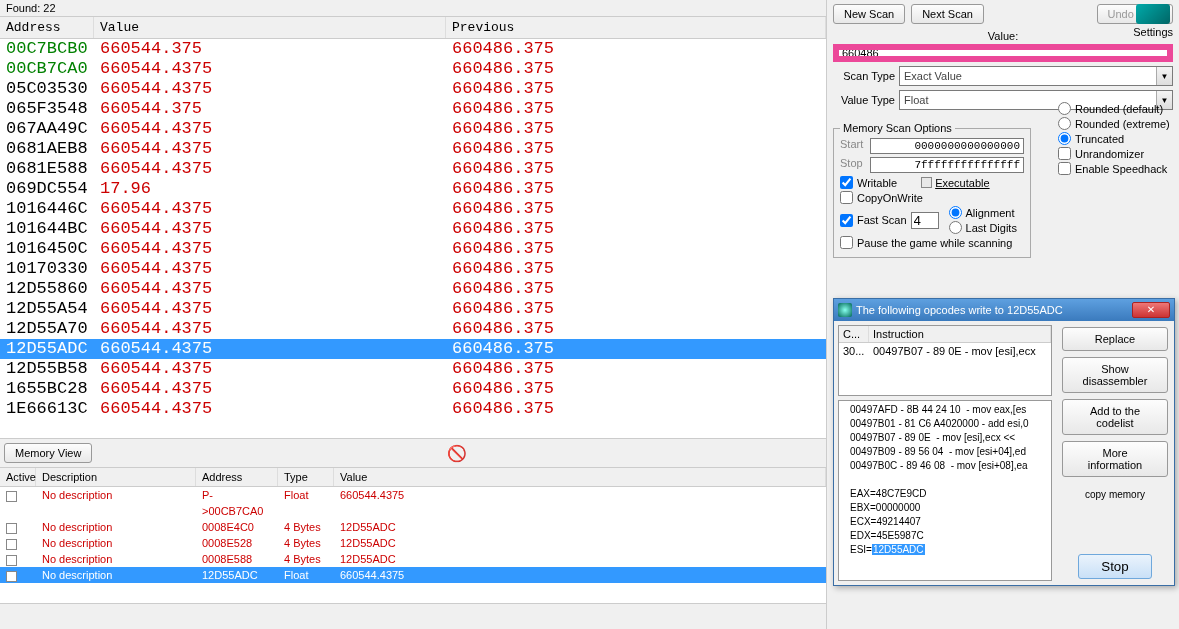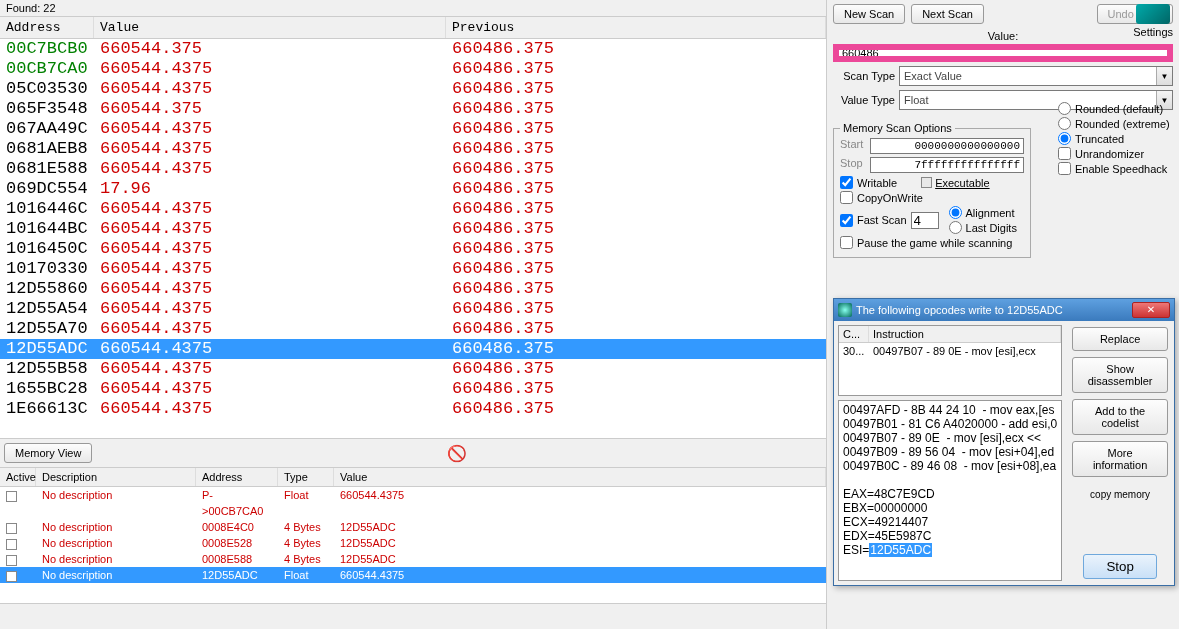--- a/index.html
+++ b/index.html
@@ -262,22 +262,22 @@
   .ow-lt-head { display:flex; background:#f0f0f0; border-bottom:1px solid #ccc; }
   .ow-lt-head > div { padding:2px 4px; border-right:1px solid #ddd; }
   .ow-lt-c1 { width:30px; }
   .ow-lt-c2 { flex:1; }
   .ow-lt-row { display:flex; padding:2px 0; }
   .ow-lt-row > div { padding:0 4px; }
   .ow-dis {
     border:1px solid #999;
     background:#fff;
     flex:1;
-    padding:2px 4px;
-    font-size:12px;
+    padding:2px 11px;
+    font-size:10px;
     font-family:Tahoma,sans-serif;
     line-height:14px;
     overflow:hidden;
     white-space:pre;
   }
   .hl { background:#3399ff; color:#fff; padding:0 1px; }
   .copy-mem { text-align:center; font-size:10px; margin-top:6px; }
   .stop-btn-wrap { text-align:center; margin-top:auto; padding-top:8px; }
   .stop-btn {
     background:linear-gradient(#eaf3fc,#c9e0f7);

